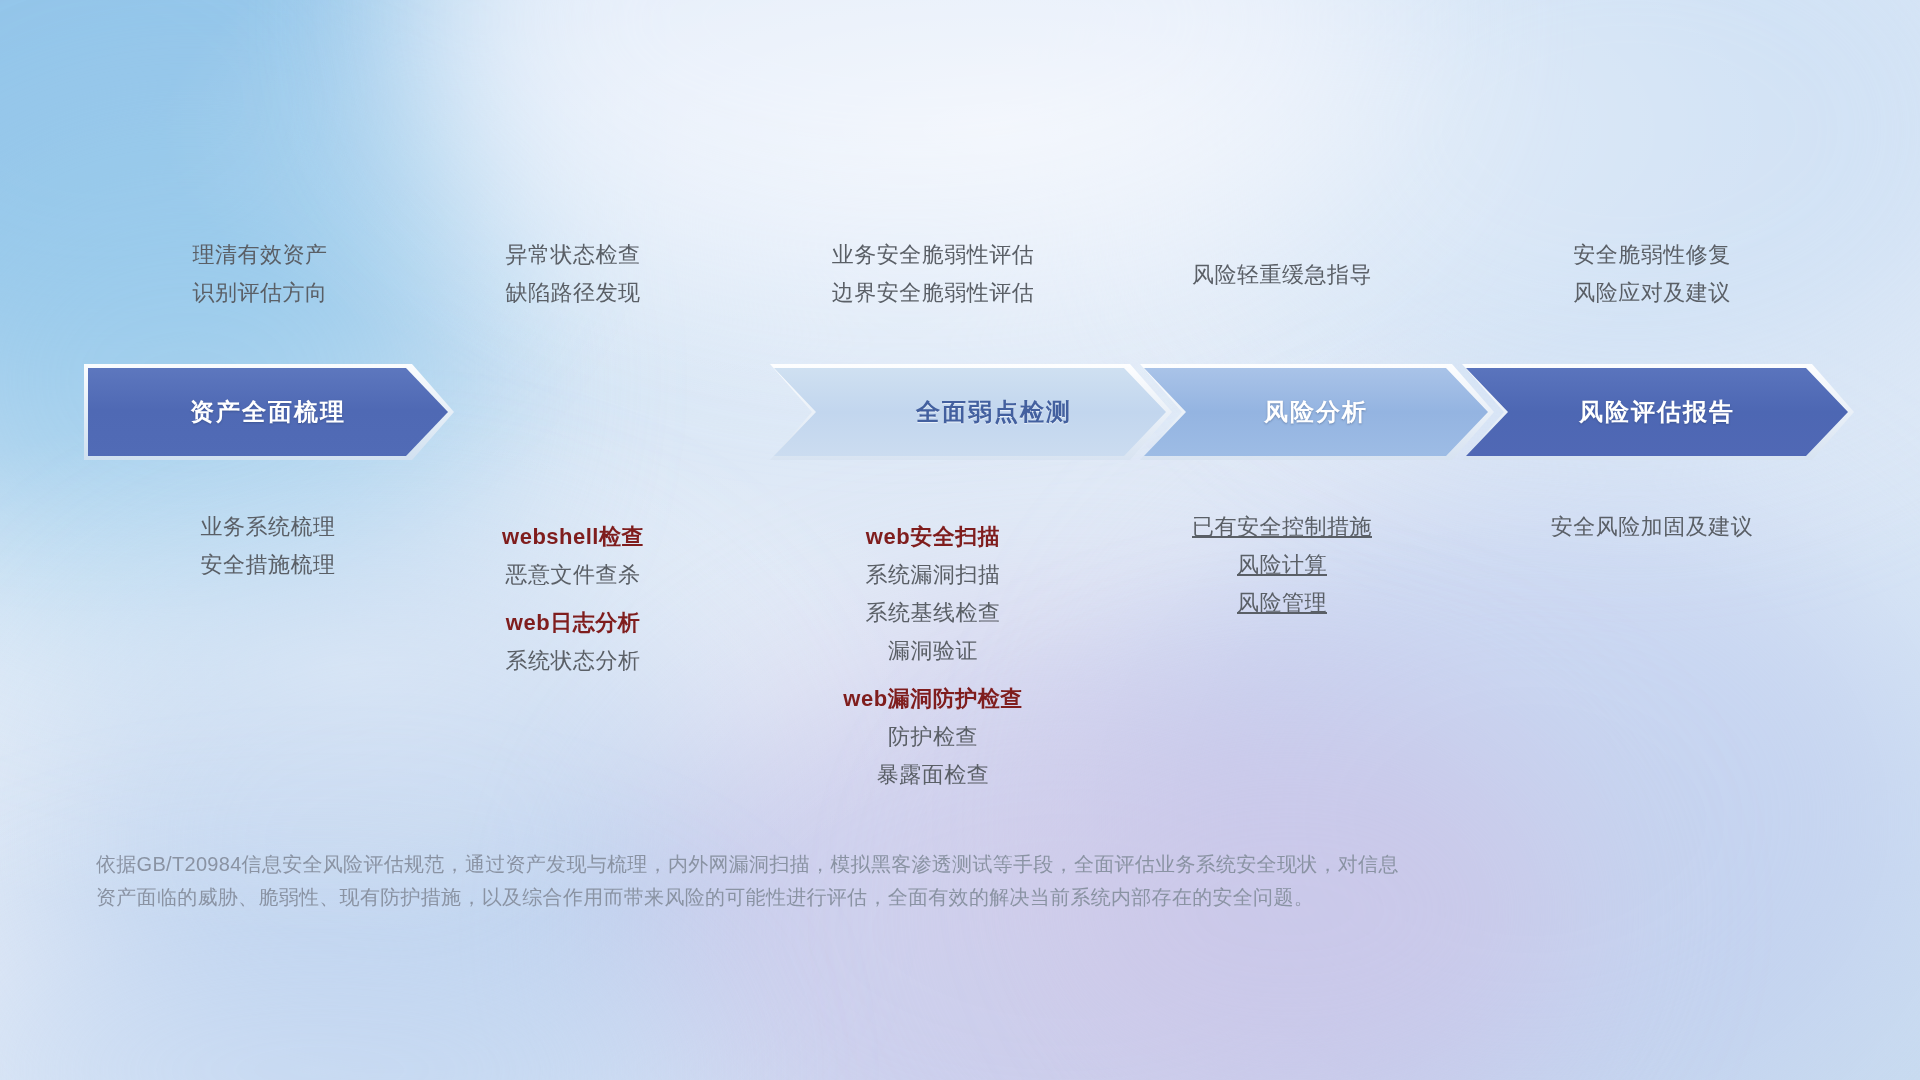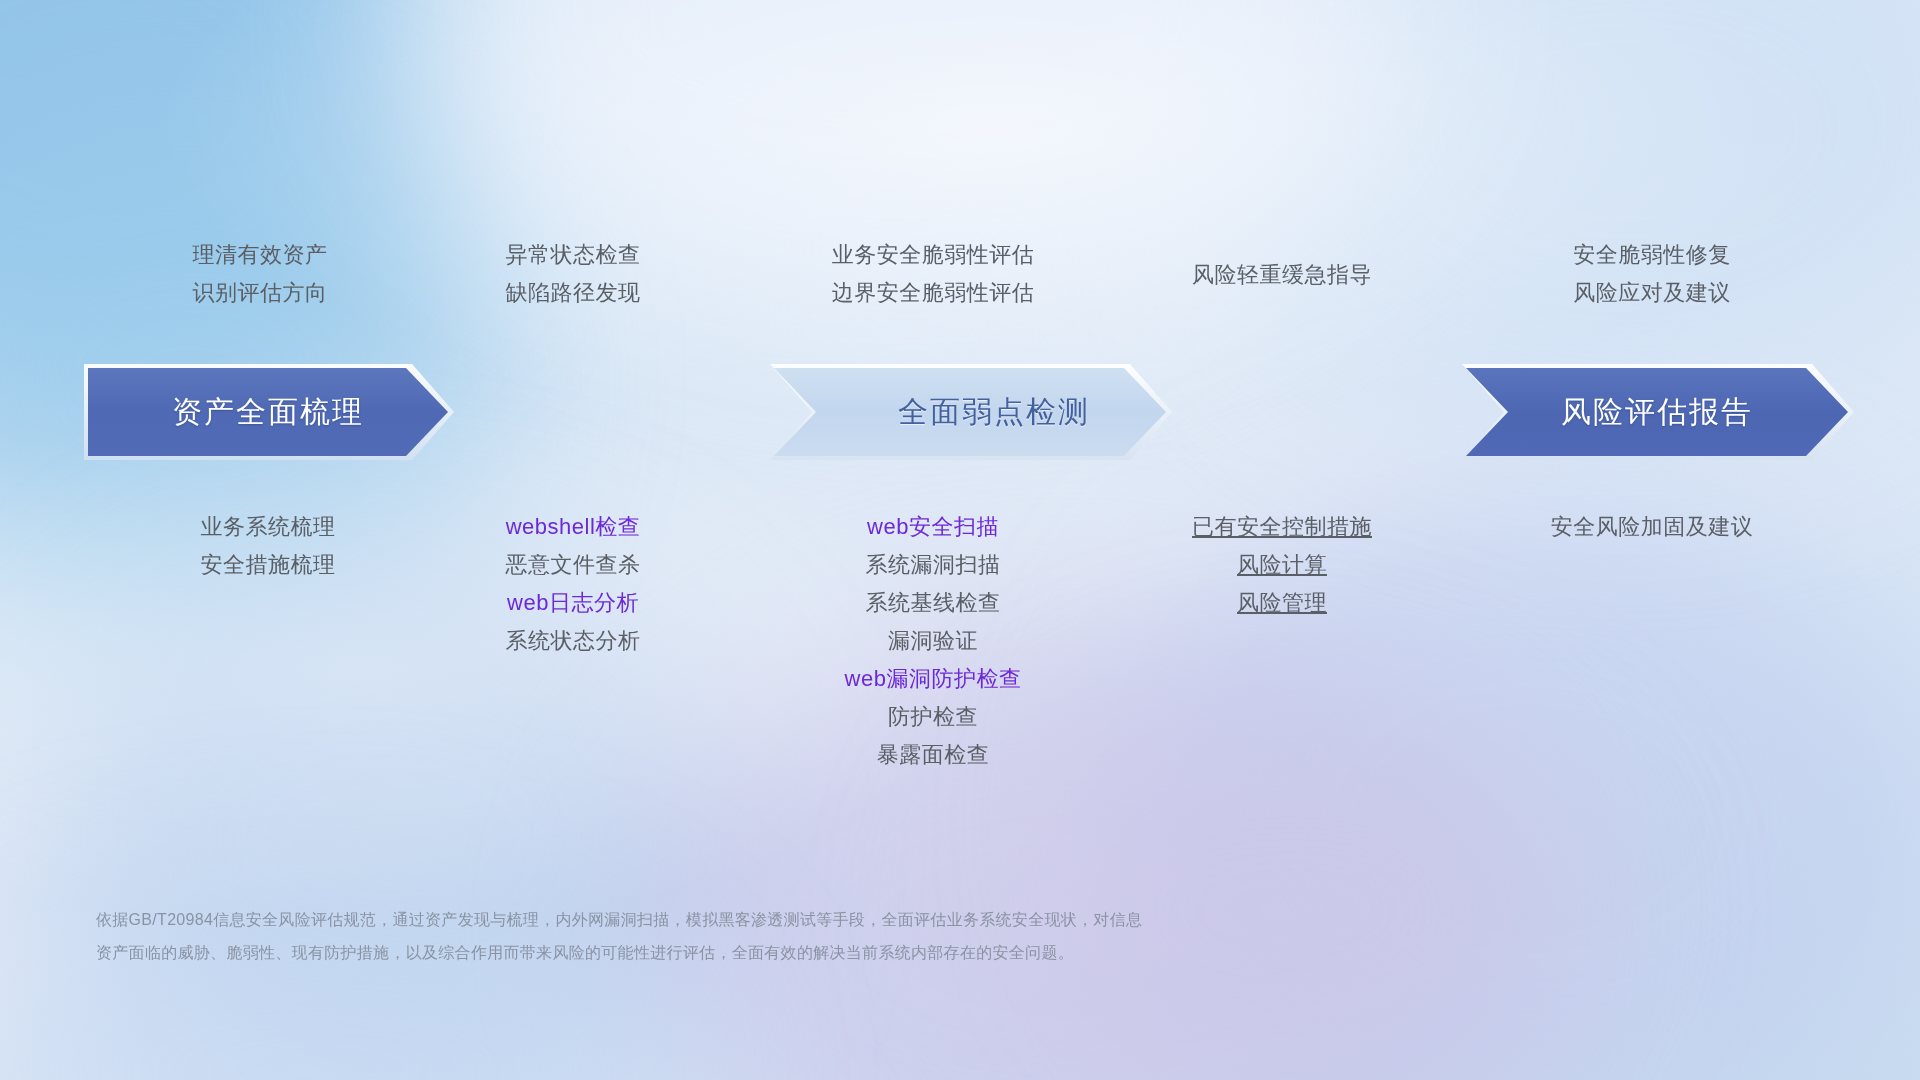--- a/index.html
+++ b/index.html
@@ -66,21 +66,21 @@
   }
 
   .top-list, .bottom-list {
     color: #5a5f66;
     font-size: 22px;
     line-height: 38px;
     letter-spacing: .5px;
     white-space: nowrap;
   }
   .top-list .item, .bottom-list .item { display: block; }
-  .bottom-list .item.strong { color: #6d28d9; font-weight: 400; }
+  .bottom-list .item.strong { color: #7f1d1d; font-weight: 700; margin-top: 10px; }
 
   
   #band {
     position: absolute;
     left: 88px;
     top: 368px;
     width: 1760px;
     height: 88px;
   }
   .arrow {
@@ -88,22 +88,22 @@
     top: 0;
     height: 88px;
     display: flex;
     align-items: center;
     justify-content: center;
     box-sizing: border-box;
   }
   .arrow .cap {
     position: relative;
     z-index: 3;
-    font-size: 30px;
-    font-weight: 400;
+    font-size: 24px;
+    font-weight: 700;
     letter-spacing: 2px;
     white-space: nowrap;
   }
   .arrow .shape {
     position: absolute;
     inset: 0;
     z-index: 1;
   }
   .arrow .halo {
     position: absolute;
@@ -137,24 +137,24 @@
   .a1 .cap, .a2 .cap, .a4 .cap, .a5 .cap {
     color: #ffffff;
     text-shadow: 0 1px 2px rgba(30,50,90,.35);
   }
   .a3 .cap { color: #43609f; text-shadow: 0 1px 1px rgba(255,255,255,.7); margin-left: 48px; }
 
   
   #footer {
     position: absolute;
     left: 96px;
-    top: 903px;
+    top: 848px;
     width: 1560px;
     color: #8a93a3;
-    font-size: 16px;
+    font-size: 20px;
     line-height: 33px;
     letter-spacing: .3px;
   }
   #footer .line { display: block; }
 </style>
 </head>
 <body>
 
 <div id="stage">
 
@@ -206,20 +206,25 @@
         <span class="cap">资产全面梳理</span>
       </div>
 
 
       <div class="arrow a3">
         <span class="halo clip-mid"></span>
         <span class="shape clip-mid"></span>
         <span class="cap">全面弱点检测</span>
       </div>
 
+      <div class="arrow a4">
+        <span class="halo clip-mid"></span>
+        <span class="shape clip-mid"></span>
+        <span class="cap">风险分析</span>
+      </div>
 
       <div class="arrow a5">
         <span class="halo clip-mid"></span>
         <span class="shape clip-mid"></span>
         <span class="cap">风险评估报告</span>
       </div>
 
     </div>
 
     <div class="col bottom-list" style="left:88px; top:508px; width:360px;">

